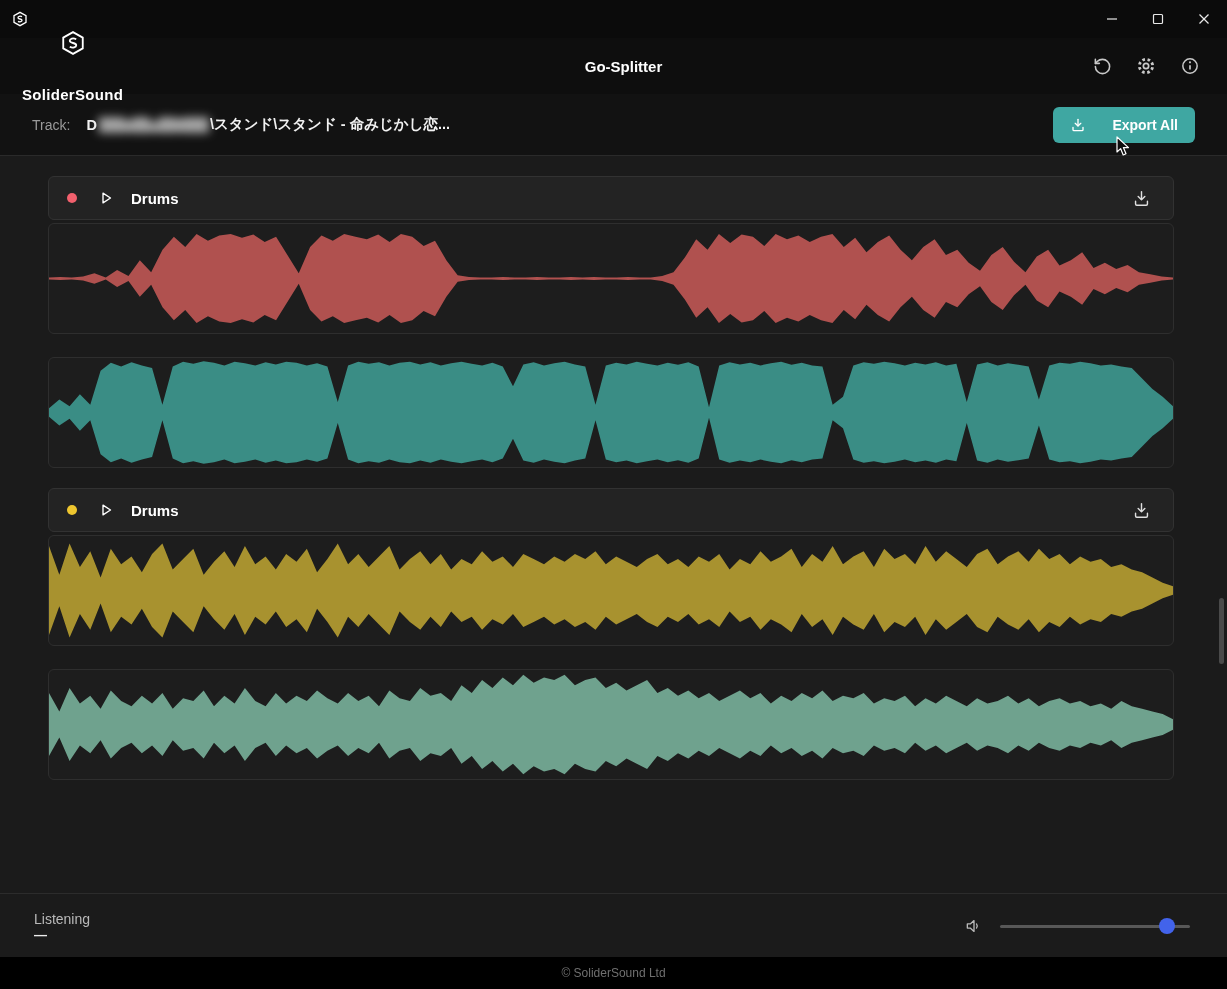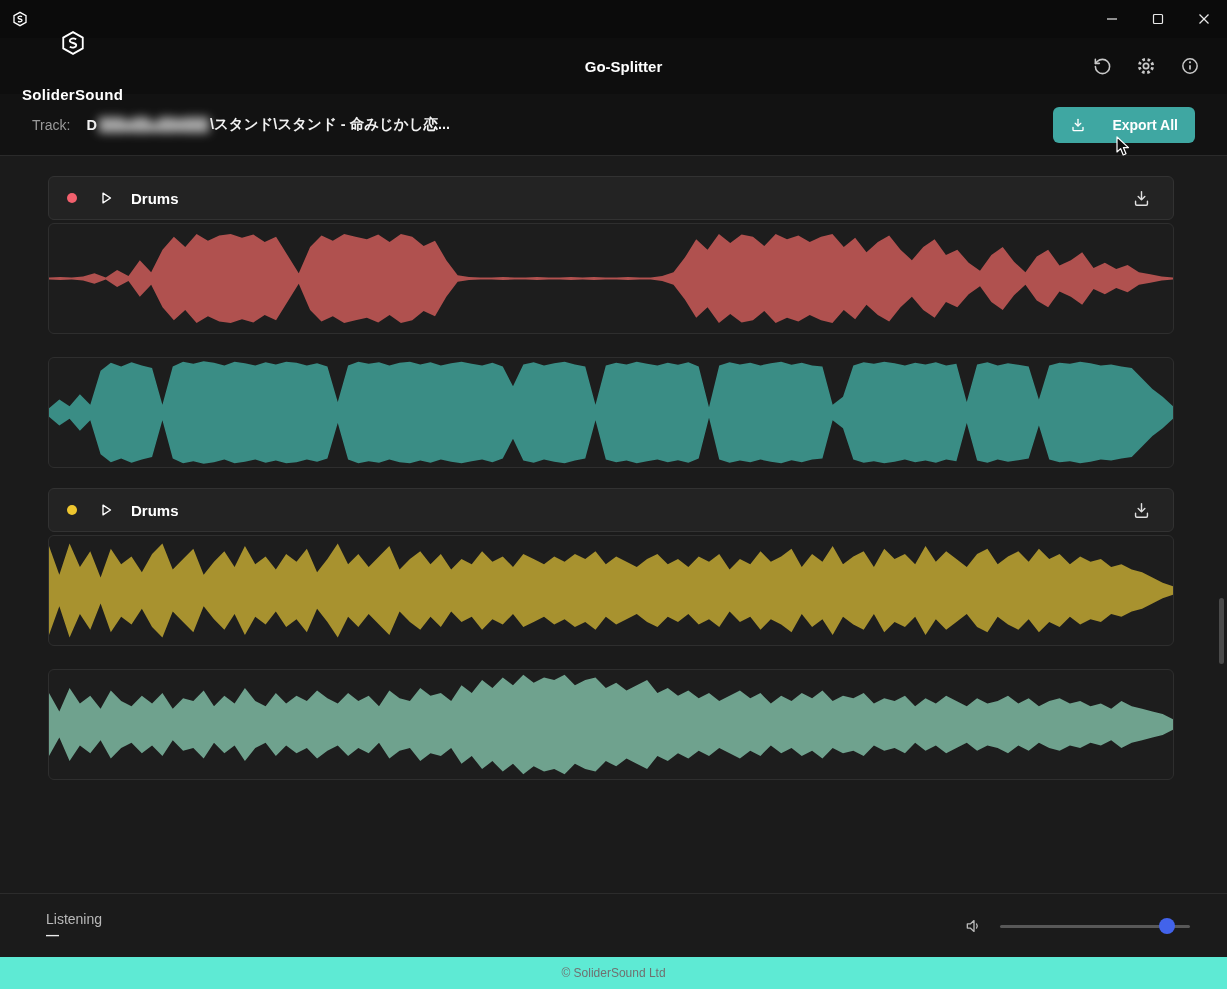--- a/index.html
+++ b/index.html
@@ -32,30 +32,30 @@
   
   main { flex:1 1 auto; padding:20px 53px 14px 48px; display:flex; flex-direction:column; gap:20px; }
   .stem-header { height:44px; background:#232323; border:1px solid #323232; border-radius:6px; display:flex; align-items:center; padding:0 18px; }
   .dot { width:10px; height:10px; border-radius:50%; flex:0 0 auto; }
   .play-btn { background:transparent; border:none; cursor:pointer; margin-left:16px; width:26px; height:26px; display:flex; align-items:center; justify-content:center; }
   .stem-name { font-size:15px; font-weight:700; color:#fff; margin-left:12px; }
   .dl-btn { margin-left:auto; background:transparent; border:none; cursor:pointer; width:28px; height:28px; display:flex; align-items:center; justify-content:center; }
   .wave { margin-top:3px; height:111px; background:#1d1d1d; border:1px solid #2e2e2e; border-radius:6px; overflow:hidden; cursor:pointer; }
   .wave svg { width:100%; height:100%; display:block; }
   
-  .statusbar { height:64px; border-top:1px solid #2c2c2c; display:flex; align-items:center; padding:0 37px 0 46px; flex:0 0 auto; background:#1b1b1b; }
+  .statusbar { height:64px; border-top:1px solid #2c2c2c; display:flex; align-items:center; padding:0 37px 0 34px; flex:0 0 auto; background:#1b1b1b; }
   .status-left { display:flex; flex-direction:column; gap:3px; }
   .status-text { color:#b9b9b9; font-size:14px; }
   .status-dash { color:#ececec; font-size:13px; font-weight:700; line-height:10px; }
   .status-right { margin-left:auto; display:flex; align-items:center; gap:16px; }
   .slider { position:relative; width:190px; height:16px; cursor:pointer; }
   .slider-track { position:absolute; top:7px; left:0; right:0; height:3px; background:#585858; border-radius:2px; }
   .slider-handle { position:absolute; top:0; width:16px; height:16px; border-radius:50%; }
   
-  .bottomstrip { height:32px; background:#5eead4; display:flex; align-items:center; justify-content:center; color:#707070; font-size:12px; flex:0 0 auto; }
+  .bottomstrip { height:32px; background:#000000; display:flex; align-items:center; justify-content:center; color:#707070; font-size:12px; flex:0 0 auto; }
   
   .scroll-thumb { position:absolute; right:3px; top:598px; width:5px; height:66px; background:#4a4a4a; border-radius:3px; cursor:pointer; }
   .cursor { position:absolute; left:1116px; top:136px; pointer-events:none; z-index:50; }
 </style>
 </head>
 <body>
 
 <div class="titlebar">
   <span class="appicon">
     <svg viewBox="0 0 24 24" width="16" height="16">

